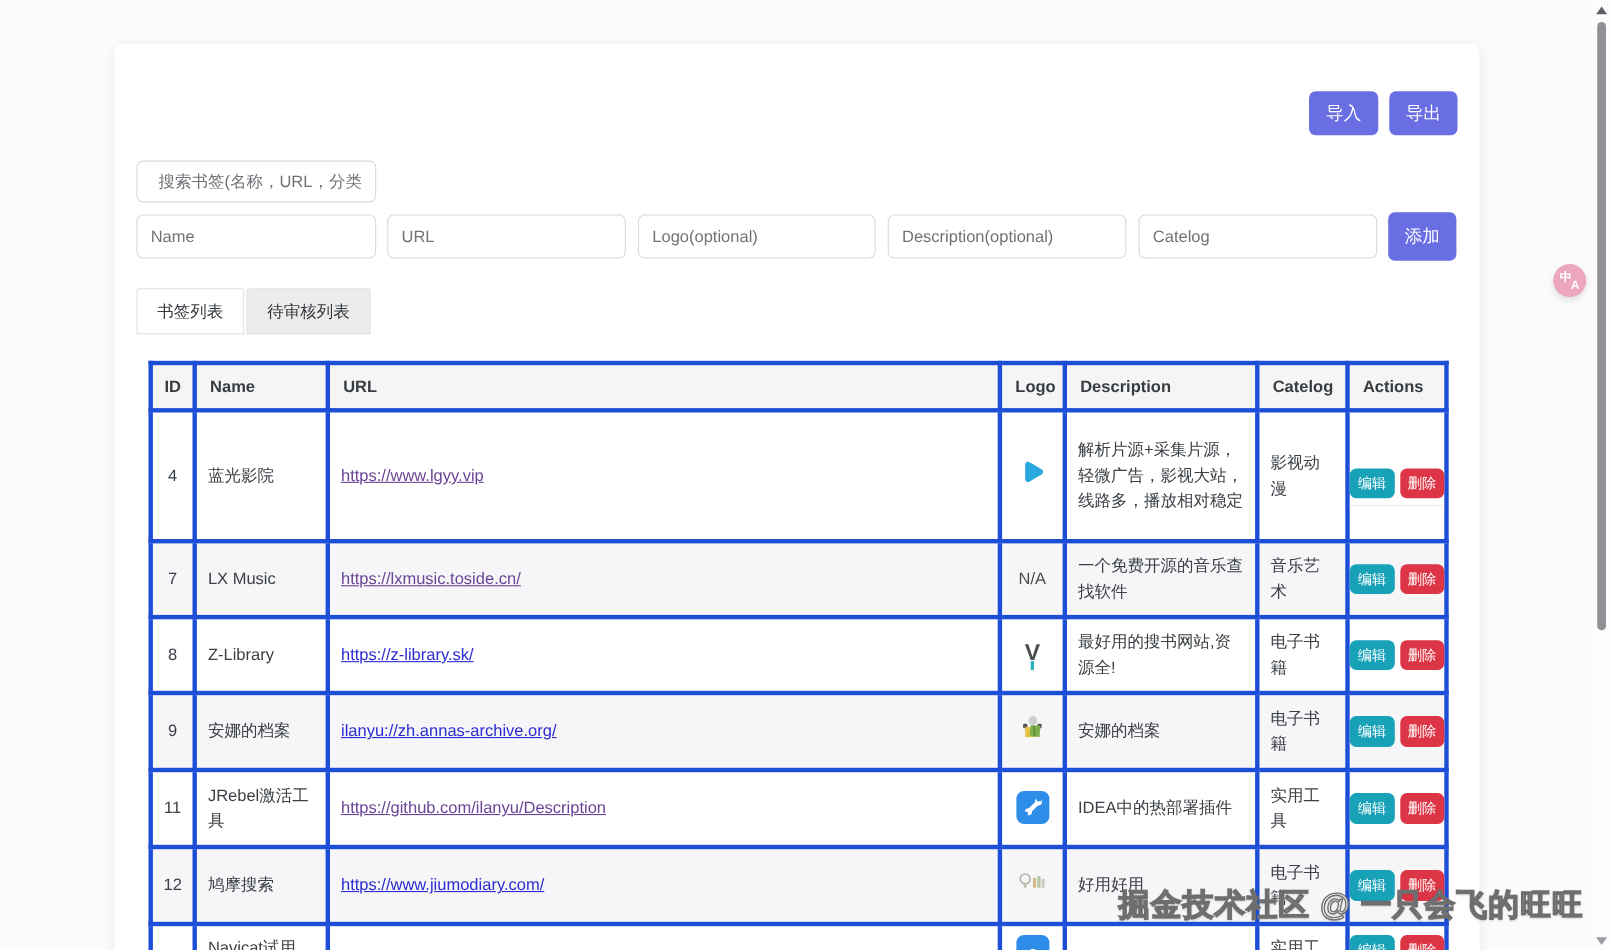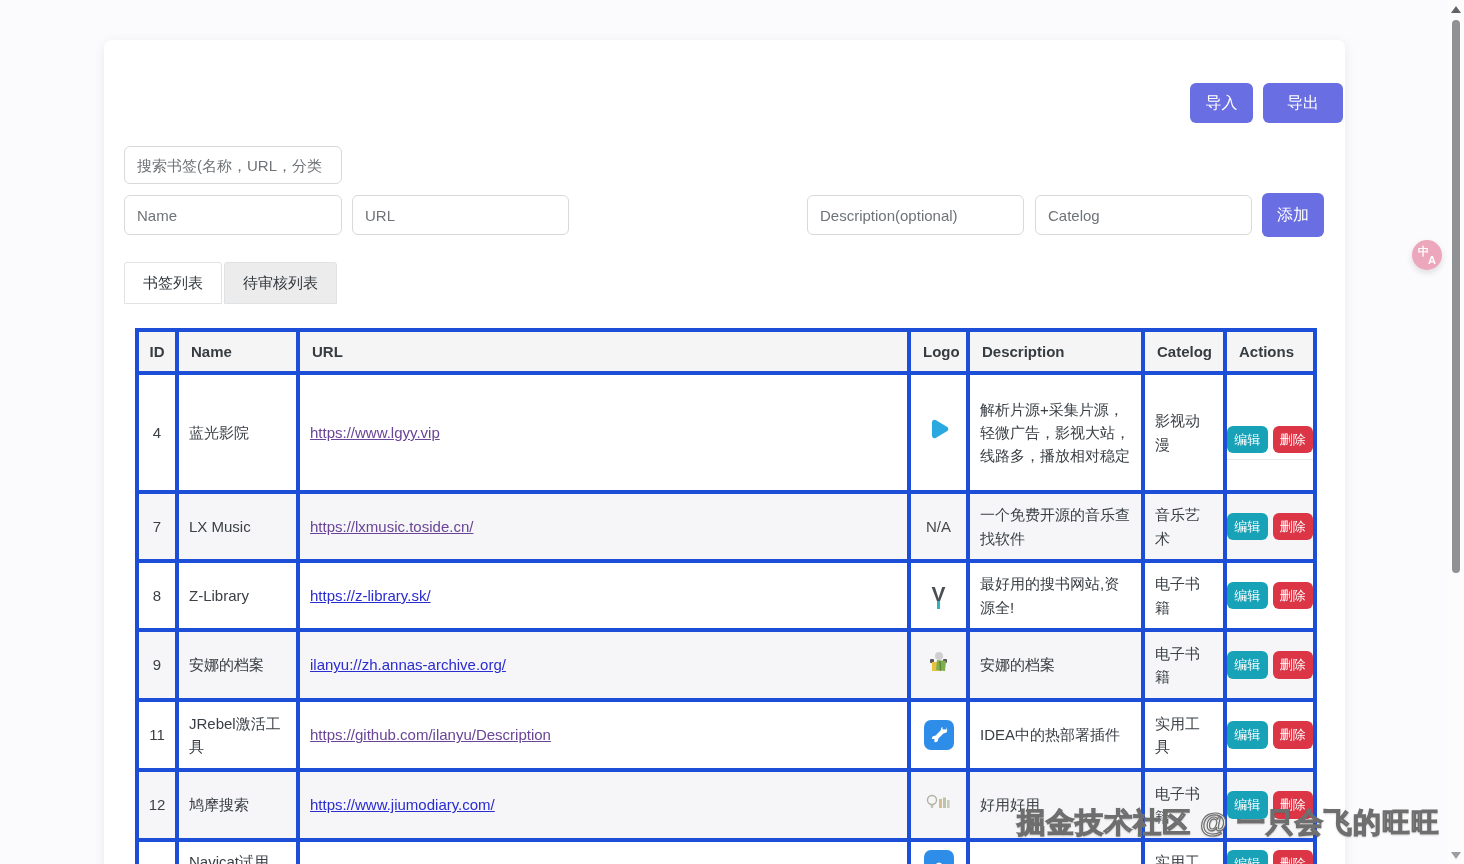--- a/index.html
+++ b/index.html
@@ -15,29 +15,29 @@
     background:#ffffff; border-radius:8px;
     box-shadow:0 2px 12px rgba(0,0,0,.07);
   }
   
   .btn-primary {
     position:absolute; height:40px; border:none; border-radius:6px;
     background:#6a6ee3; color:#fff; font-size:16px; cursor:pointer;
     font-family:inherit;
   }
   #btn-import { left:1086px; top:43px; width:63px;font-family:Liberation Serif, serif; }
-  #btn-export { left:1159px; top:43px; width:80px; }
+  #btn-export { left:1159px; top:43px; width:62px; }
   
   .txt {
     position:absolute; border:1px solid #d9d9d9; border-radius:6px;
     font-size:15px; padding:0 12px; color:#3b4045; background:#fff;
     font-family:inherit; outline:none;
   }
   .txt::placeholder { color:#6f7377; opacity:1; }
-  #inp-search { left:20px; top:106px; width:218px; height:38px; }
+  #inp-search { left:20px; top:106px; width:218px; height:38px;text-align:right; }
   #inp-name   { left:20px;  top:155px; width:218px; height:40px; }
   #inp-url    { left:248px; top:155px; width:217px; height:40px; }
   #inp-logo   { left:476px; top:155px; width:216px; height:40px; }
   #inp-desc   { left:703px; top:155px; width:217px; height:40px; }
   #inp-cat    { left:931px; top:155px; width:217px; height:40px; }
   #btn-add    { left:1158px; top:153px; width:62px; height:44px; }
   
   .tabs { position:absolute; left:20px; top:222px; display:flex;border-radius:18px; }
   .tab {
     height:42px; display:flex; align-items:center; justify-content:center;
@@ -128,20 +128,21 @@
 </head>
 <body>
 
 <div class="card">
   <button class="btn-primary" id="btn-import">导入</button>
   <button class="btn-primary" id="btn-export">导出</button>
 
   <input class="txt" id="inp-search" placeholder="搜索书签(名称，URL，分类" style="">
   <input class="txt" id="inp-name" placeholder="Name" style="">
   <input class="txt" id="inp-url" placeholder="URL" style="">
+  <input class="txt" id="inp-logo" placeholder="Logo(optional)" style="">
   <input class="txt" id="inp-desc" placeholder="Description(optional)" style="">
   <input class="txt" id="inp-cat" placeholder="Catelog" style="">
   <button class="btn-primary" id="btn-add">添加</button>
 
   <div class="tabs">
     <div class="tab active">书签列表</div>
     <div class="tab inactive">待审核列表</div>
   </div>
 
   <div class="table-wrap">

